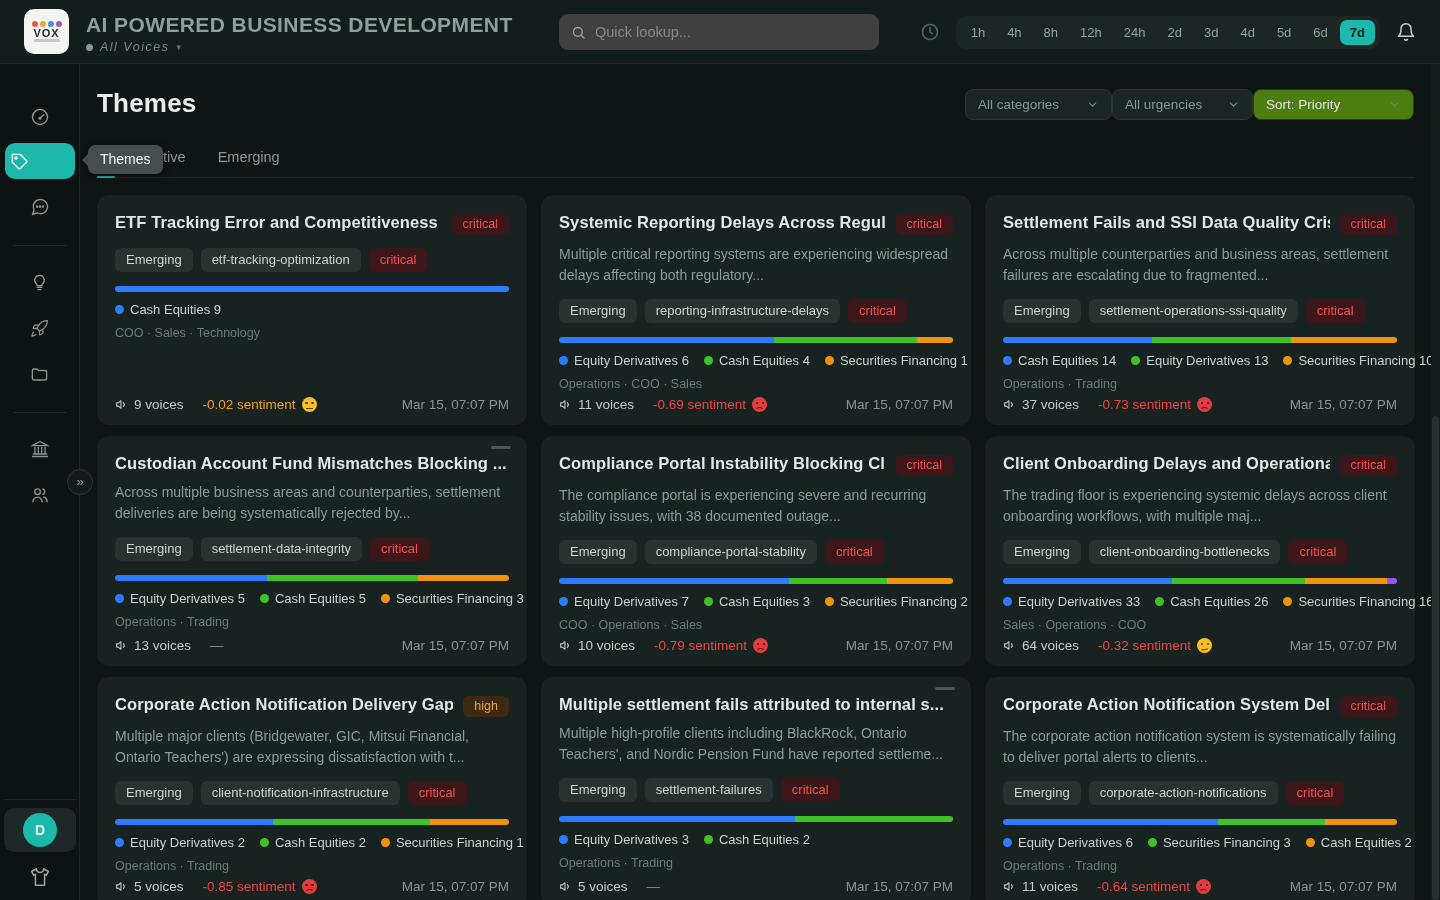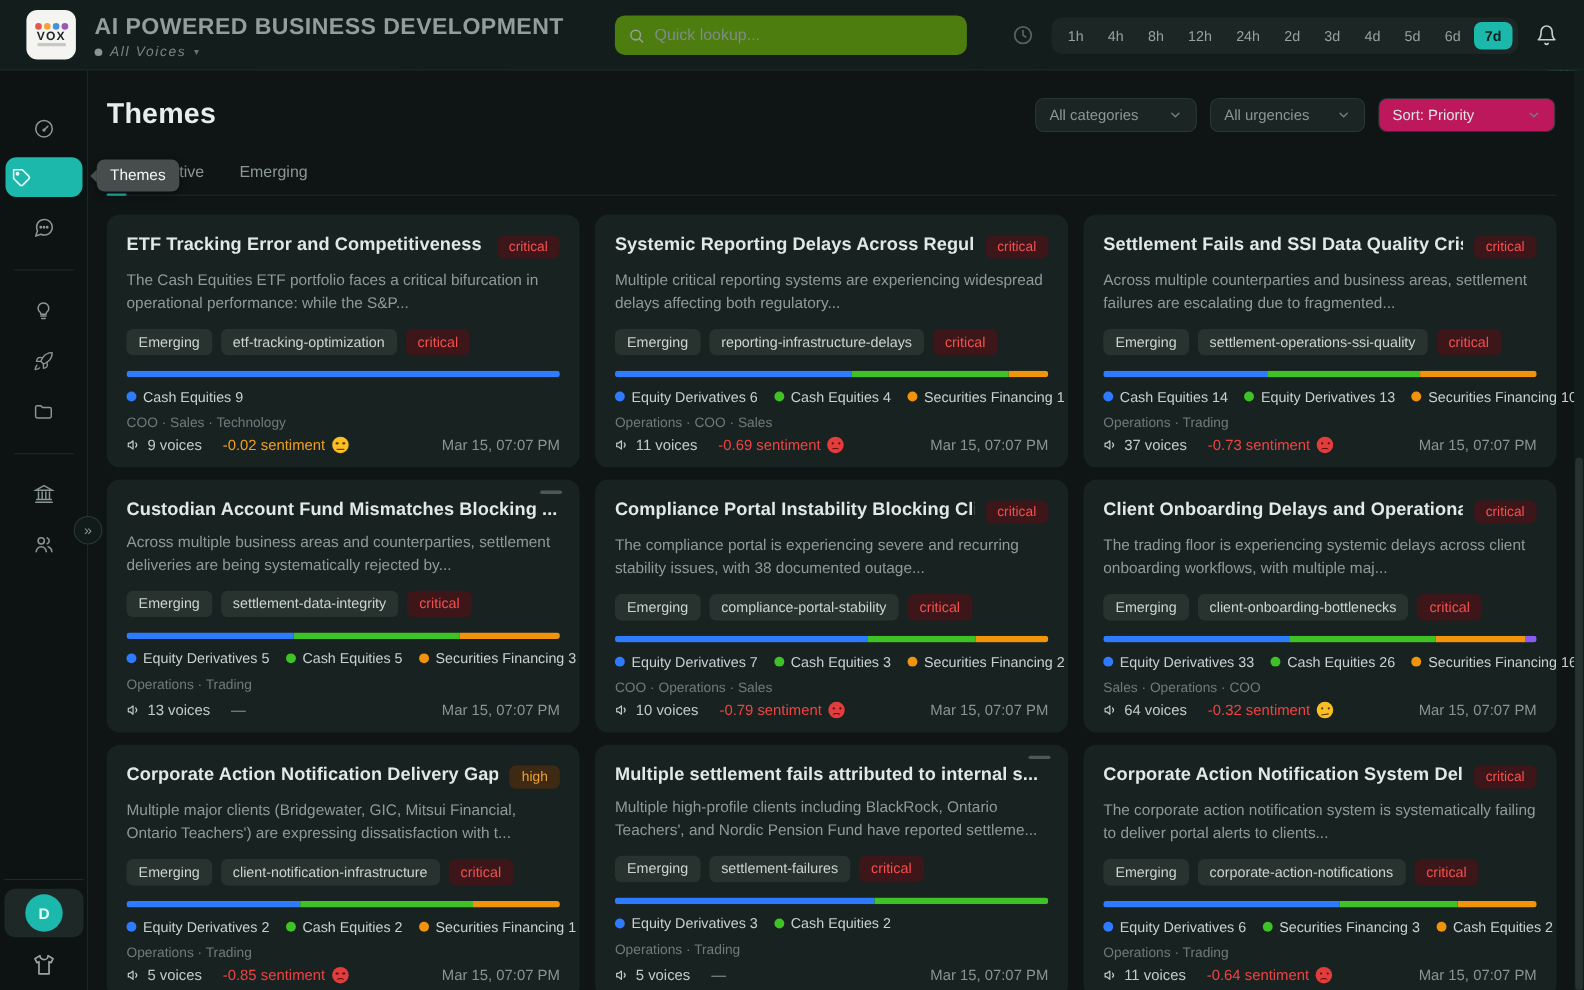--- a/index.html
+++ b/index.html
@@ -16,21 +16,21 @@
   .logo-dots i { width:6px; height:6px; border-radius:50%; display:block; }
   .logo-text { font-size:11px; font-weight:bold; color:#23282c; letter-spacing:1px; line-height:10px; }
   .logo-sub { width:26px; height:3px; background:#c9c9c4; border-radius:1px; }
   .brand { position:absolute; left:86px; top:13px; }
   .brand-title { font-size:21px; font-weight:700; color:#929e9b; letter-spacing:.4px; }
   .brand-subtitle { margin-top:3px; font-size:12.5px; font-style:italic; color:#7b8784;
     letter-spacing:1.5px; display:flex; align-items:center; gap:7px; }
   .brand-subtitle .dot { width:7px; height:7px; border-radius:50%; background:#8a9692; display:inline-block; }
   .brand-subtitle .caret { font-size:9px; font-style:normal; color:#6b7673; }
   .search { position:absolute; left:559px; top:14px; width:320px; height:36px;
-    background:#4d7c0f; border-radius:9px; display:flex; align-items:center; padding:0 12px; gap:9px; }
+    background:#404040; border-radius:9px; display:flex; align-items:center; padding:0 12px; gap:9px; }
   .search svg { stroke:#93a09c; flex:0 0 auto; }
   .search input { background:transparent; border:0; outline:none; color:#cfd7d4;
     font-size:14.5px; width:100%; font-family:"Liberation Sans",sans-serif; }
   .search input::placeholder { color:#7f8c89; }
   .header-right { position:absolute; right:24px; top:0; height:64px; display:flex; align-items:center; gap:16px; }
   .clock-icon svg { stroke:#55615e; display:block; }
   .time-pills { background:#1b2625; border-radius:10px; padding:4px 5px; display:flex; gap:2px; align-items:center; }
   .time-pill { font-size:13px; color:#95a19e; padding:5px 10px; border-radius:7px; cursor:pointer; }
   .time-pill.active { background:#1cb8ab; color:#07201d; font-weight:700; }
   .bell-icon svg { stroke:#c6cfcc; display:block; }
@@ -56,25 +56,25 @@
     display:flex; align-items:center; justify-content:center; cursor:pointer; }
   .avatar { width:34px; height:34px; border-radius:50%; background:#1cb8ab; color:#eafffd;
     font-size:14px; font-weight:700; display:flex; align-items:center; justify-content:center; }
   .tshirt { margin:14px 0 12px 0; cursor:pointer; }
   .tshirt svg { stroke:#9aa5a2; display:block; }
 
   
   .main { position:fixed; left:80px; top:64px; right:0; bottom:0; background:#0e1514;
     padding:24px 25px 0 17px; overflow:hidden; }
   .page-title { font-size:26px; font-weight:700; color:#e8edeb; letter-spacing:.2px; }
-  .filters { position:absolute; top:25px; right:26px; display:flex; gap:12px; }
+  .filters { position:absolute; top:25px; right:26px; display:flex; }
   .filter { height:31px; background:#1a2524; border:1px solid #2b3735; border-radius:8px;
     display:flex; align-items:center; justify-content:space-between; padding:0 12px;
     font-size:13.5px; color:#8b9794; cursor:pointer; gap:18px; }
-  .filter.sort { background:#be185d; color:#dfe5e3;text-align:right; }
+  .filter.sort { background:#4d7c0f; color:#dfe5e3;text-align:right; }
   .filter svg { stroke:#71807c; }
   .tabs { margin-top:30px; display:flex; gap:30px; border-bottom:1px solid #1e2927; position:relative; }
   .tab { font-size:14.5px; color:#8b9794; padding:0 1px 12px 1px; cursor:pointer; position:relative; }
   .tab.active { color:#d9e0dd; }
   .tab.active::after { content:""; position:absolute; left:0; bottom:-1px; width:100%; height:2.5px;
     background:#1cb8ab; border-radius:2px; }
 
   
   .tooltip { position:fixed; left:88px; top:145px; background:#454e4c; color:#f2f5f4;
     font-size:14px; padding:6px 12px 7px 12px; border-radius:7px; z-index:40; box-shadow:0 2px 8px rgba(0,0,0,.4); }
@@ -307,21 +307,20 @@
       <span class="tab">Emerging</span>
     </div>
 
   <section class="cards" id="cards">
   <article class="card">
 
     <div class="card-head">
       <h3 class="card-title">ETF Tracking Error and Competitiveness A...</h3>
       <span class="badge critical">critical</span>
     </div>
-    <p class="card-desc">The Cash Equities ETF portfolio faces a critical bifurcation in operational performance: while the S&amp;P...</p>
     <div class="card-tags">
           <span class="tag">Emerging</span>
           <span class="tag">etf-tracking-optimization</span>
           <span class="tag critical">critical</span>
         </div>
     <div class="card-bar">
           <i style="width: 100%; background: rgb(47, 123, 255);"></i>
         </div>
     <div class="card-legend">
           <span class="legend-item"><span class="legend-dot" style="background: rgb(47, 123, 255);"></span>Cash Equities 9</span>

